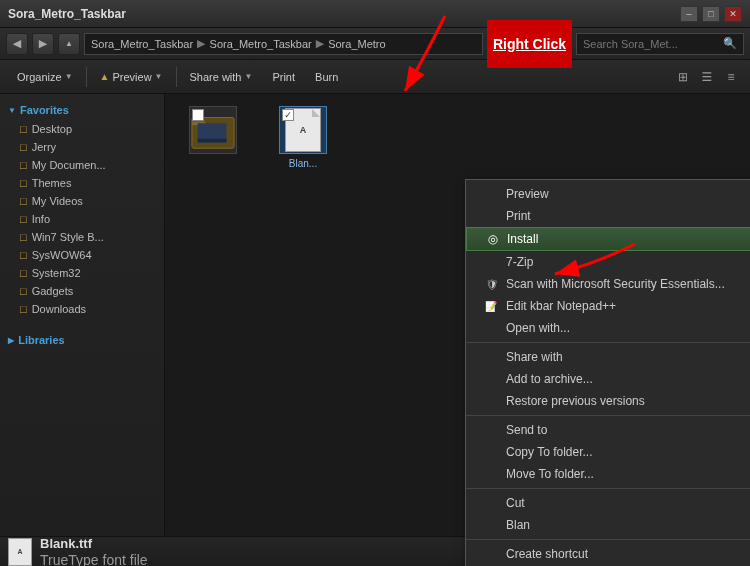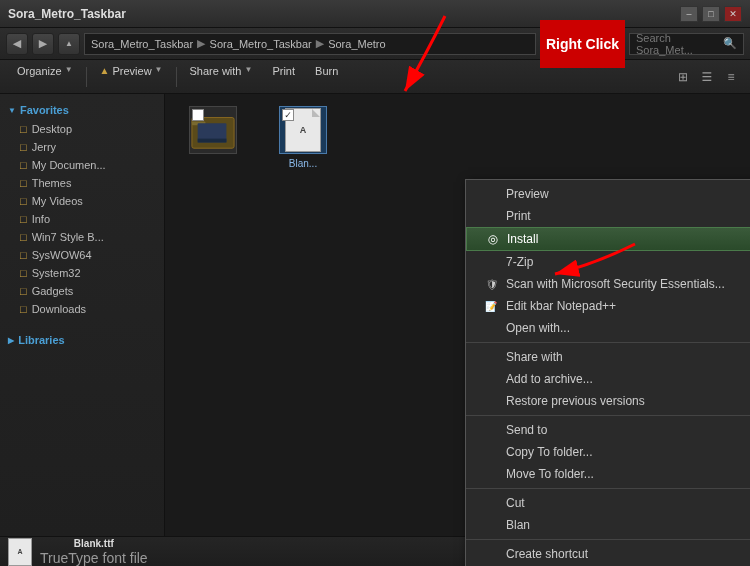--- a/index.html
+++ b/index.html
@@ -70,21 +70,21 @@
       display: flex;
       align-items: center;
       padding: 0 6px;
       color: #ccc;
       font-size: 11px;
       gap: 4px;
     }
     .path-sep { color: #777; }
     .path-part { color: #bbb; }
     .search-box {
-      width: 115px;
+      width: 168px;
       height: 22px;
       background: #1a1a1a;
       border: 1px solid #444;
       display: flex; align-items: center;
       padding: 0 6px;
       color: #888;
       font-size: 11px;
     }
 
     
@@ -98,21 +98,21 @@
       border-bottom: 1px solid #111;
     }
     .toolbar-btn {
       height: 26px;
       padding: 0 8px;
       background: transparent;
       border: 1px solid transparent;
       color: #ccc;
       font-size: 11px;
       cursor: pointer;
-      display: flex; gap: 3px;
+      display: flex; align-items: center; gap: 3px;
       border-radius: 2px;
     }
     .toolbar-btn .arrow { font-size: 8px; color: #999; }
     .toolbar-divider { width: 1px; height: 20px; background: #444; margin: 0 2px; }
     .toolbar-right {
       margin-left: auto;
       display: flex; gap: 2px;
     }
     .view-btn {
       width: 22px; height: 22px;
@@ -279,21 +279,21 @@
       background: #e8e8e8;
       border: 1px solid #999;
       display: flex; align-items: center; justify-content: center;
       font-size: 7px; color: #333;
       flex-shrink: 0;
     }
     .status-file-info {
       display: flex; flex-direction: column;
       gap: 1px;
     }
-    .status-filename { color: #ddd; font-size: 10px; font-weight: bold; text-align: center; }
+    .status-filename { color: #ddd; font-size: 13px; font-weight: bold; }
     .status-filetype { color: #999; font-size: 14px; }
     .status-date { margin-left: auto; color: #999; font-size: 11px; }
   </style>
 </head>
 <body>
 
 <div class="title-bar">
   <span class="title-bar-text">Sora_Metro_Taskbar</span>
   <div class="title-bar-controls">
     <div class="title-btn">–</div>
@@ -308,21 +308,21 @@
   <div class="nav-btn" style="font-size:8px;">▲</div>
   <div class="address-path">
     <span class="path-part">Sora_Metro_Taskbar</span>
     <span class="path-sep">▶</span>
     <span class="path-part">Sora_Metro_Taskbar</span>
     <span class="path-sep">▶</span>
     <span class="path-part">Sora_Metro</span>
   </div>
 
   <div style="position:relative; display:flex; align-items:center; gap:4px;">
-    <div style="color:#ff4444; font-size:9px; font-weight:bold; background:#cc0000; color:white; padding:16px 6px; font-size:14px; font-weight:bold;">Right Click</div>
+    <div style="color:#ff4444; font-size:9px; font-weight:bold; background:#cc0000; color:white; padding:16px 6px; font-size:14px; font-weight:bold;text-decoration:underline;">Right Click</div>
   </div>
   <div class="search-box">
     <span style="color:#777;">Search Sora_Met...</span>
     <span style="margin-left:auto; color:#888;">🔍</span>
   </div>
 </div>
 
 <div class="toolbar">
   <button class="toolbar-btn">
     <span>Organize</span>

